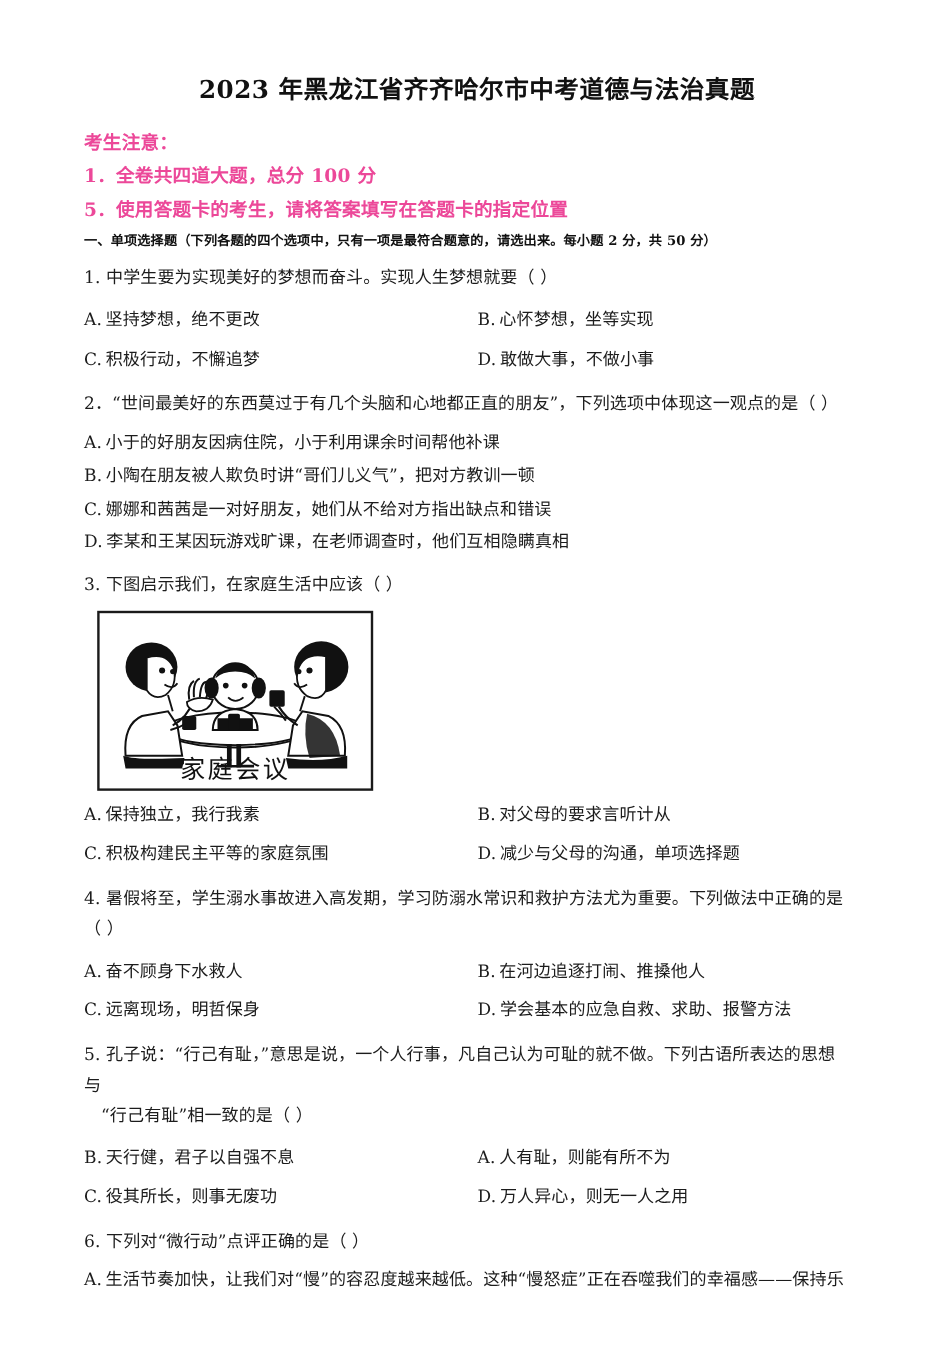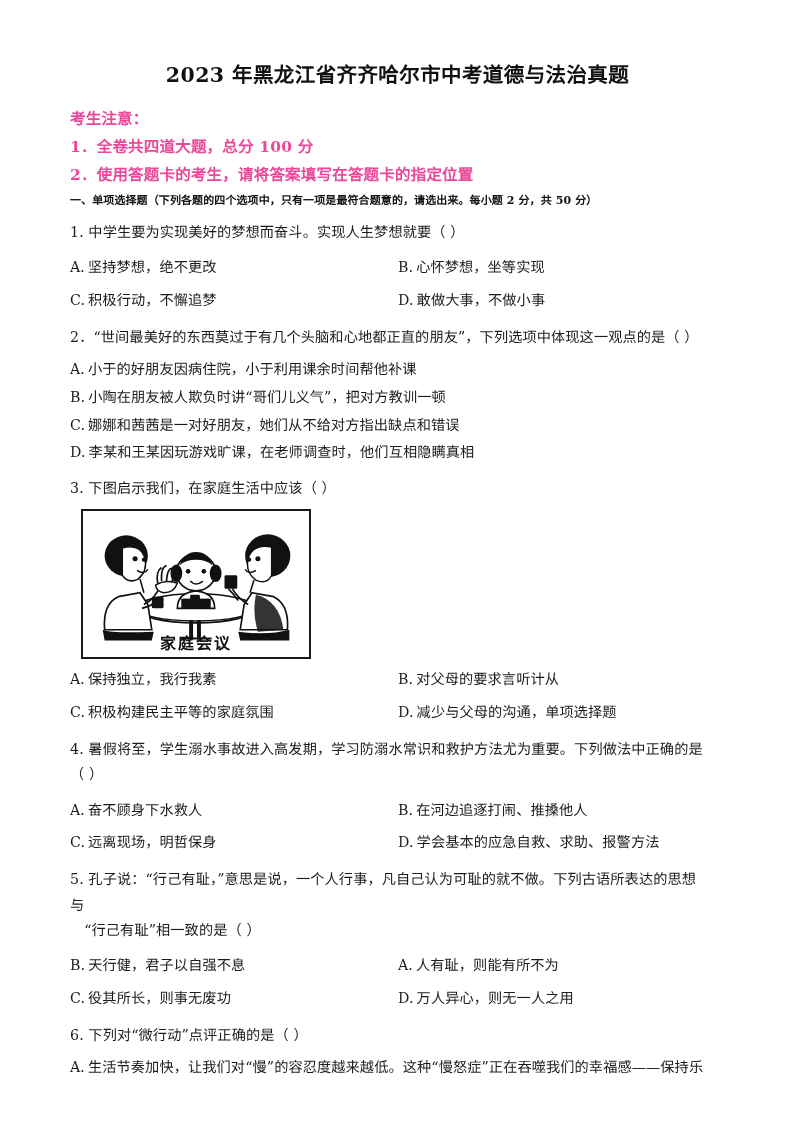--- a/index.html
+++ b/index.html
@@ -116,43 +116,43 @@
     box-sizing: border-box;
     overflow: hidden;
   }
   .figure-caption {
     position: absolute;
     bottom: 3px;
     left: 0;
     width: 100%;
     text-align: center;
     font-family: "DejaVu Sans", "Liberation Sans", sans-serif;
-    font-weight: bold;
-    font-size: 16px;
+    font-weight: normal;
+    font-size: 21px;
     letter-spacing: 2px;
     color: #111;
   }
   .cartoon-svg {
     position: absolute;
     left: 0; top: 0;
     width: 100%;
     height: 100%;
   }
 </style>
 </head>
 <body>
 
 <div class="page">
   <div class="content">
 
     <h1 class="doc-title">2023 年黑龙江省齐齐哈尔市中考道德与法治真题</h1>
 
     <p class="notice-line">考生注意：</p>
     <p class="notice-line">1．全卷共四道大题，总分 100 分</p>
-    <p class="notice-line">2．使用答题卡的考生，请将答案填写在答题卡的指定位置</p>
+    <p class="notice-line">5．使用答题卡的考生，请将答案填写在答题卡的指定位置</p>
 
     <p class="section-heading">一、单项选择题（下列各题的四个选项中，只有一项是最符合题意的，请选出来。每小题 2 分，共 50 分）</p>
 
     <div>
       <p class="q-stem">1. 中学生要为实现美好的梦想而奋斗。实现人生梦想就要（      ）</p>
       <div class="opts">
         <div class="opt"><span class="lbl">A.</span><span>坚持梦想，绝不更改</span></div>
         <div class="opt"><span class="lbl">B.</span><span>心怀梦想，坐等实现</span></div>
         <div class="opt"><span class="lbl">C.</span><span>积极行动，不懈追梦</span></div>
         <div class="opt"><span class="lbl">D.</span><span>敢做大事，不做小事</span></div>

